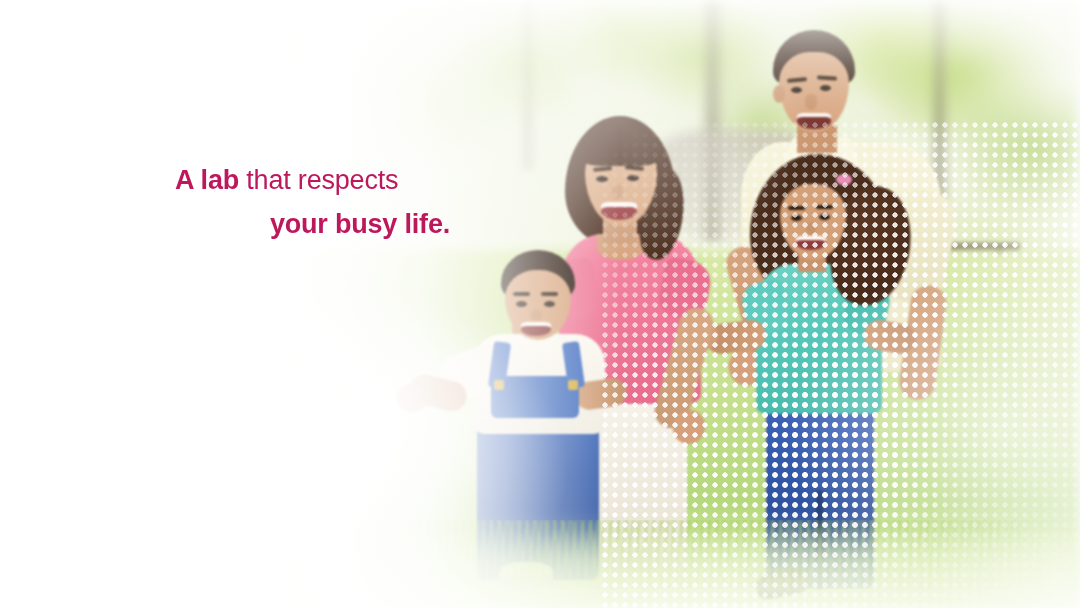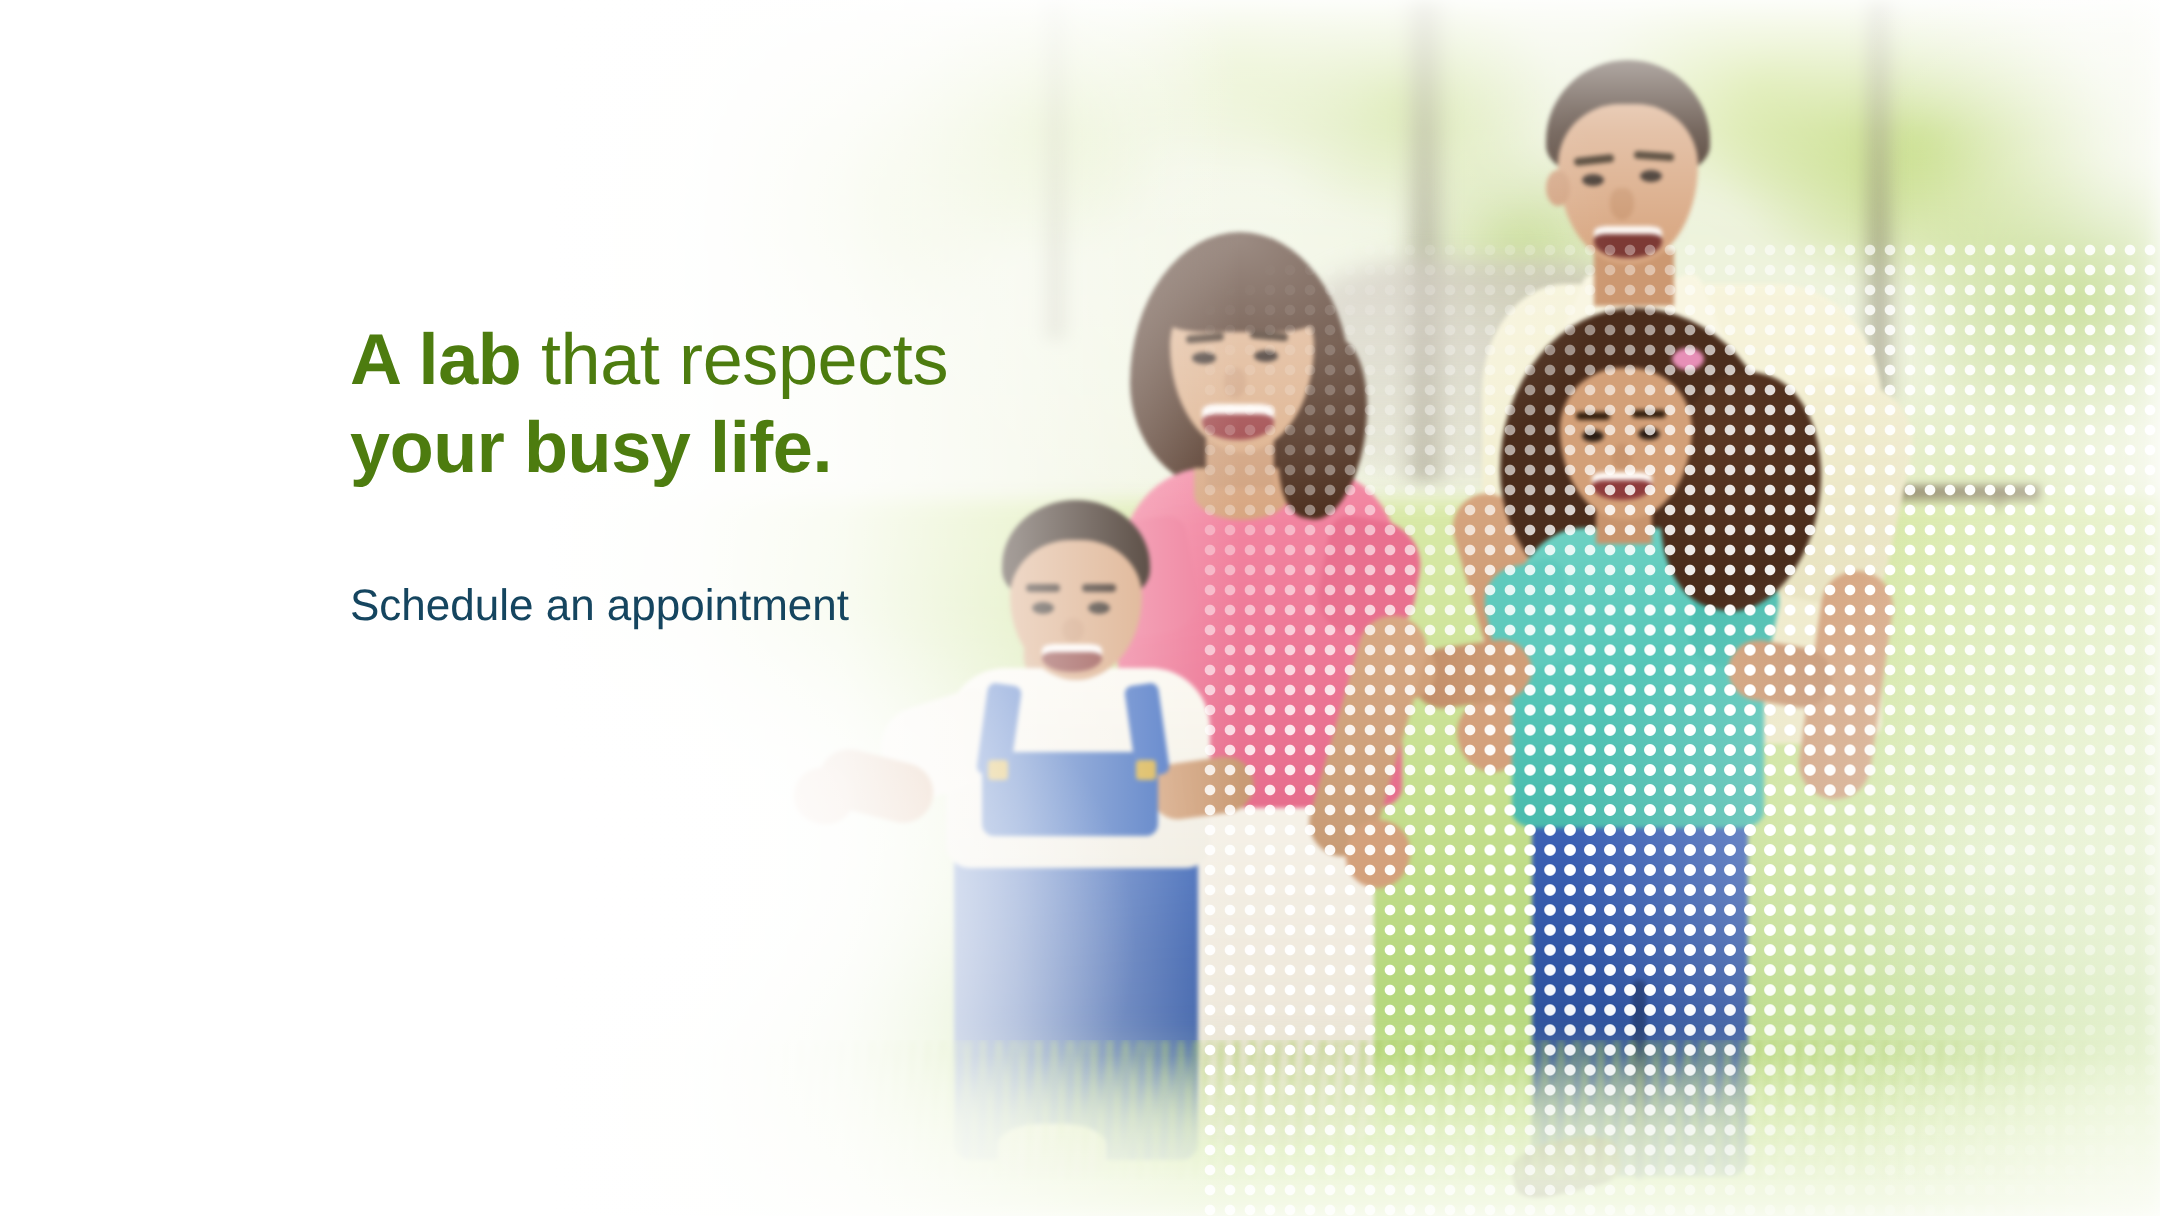--- a/index.html
+++ b/index.html
@@ -451,31 +451,31 @@
   }
 
   
   .copy {
     position:absolute;
     left:175px; top:158px;
     width:330px;
     z-index:40;
   }
   .headline {
-    font-size:36px;
+    font-size:27px;
     line-height:44px;
-    color:#4d7c0f;
+    color:#be185d;
     letter-spacing:-.2px;
     font-weight:400;
     white-space:nowrap;
   }
   .headline .strong { font-weight:700; }
   .headline .line2 {
     display:block;
-    text-align:left;
+    text-align:right;
     width:275px;
     font-weight:700;
   }
   .subcopy {
     margin-top:42px;
     font-size:22px;
     line-height:30px;
     color:#15455f;
     font-weight:400;
   }
@@ -609,17 +609,16 @@
 
   <div class="fade-top"></div>
   <div class="fade-bottom"></div>
   <div class="fade-right"></div>
   <div class="fade-left"></div>
 
   <div class="copy">
     <h1 class="headline"><span class="strong">A lab</span><span> that respects</span><span class="line2">your busy life.</span></h1>
 
     <p class="subcopy">
-      <span>Schedule an appointment</span>
     </p>
   </div>
 
 </div>
 
 </body></html>

